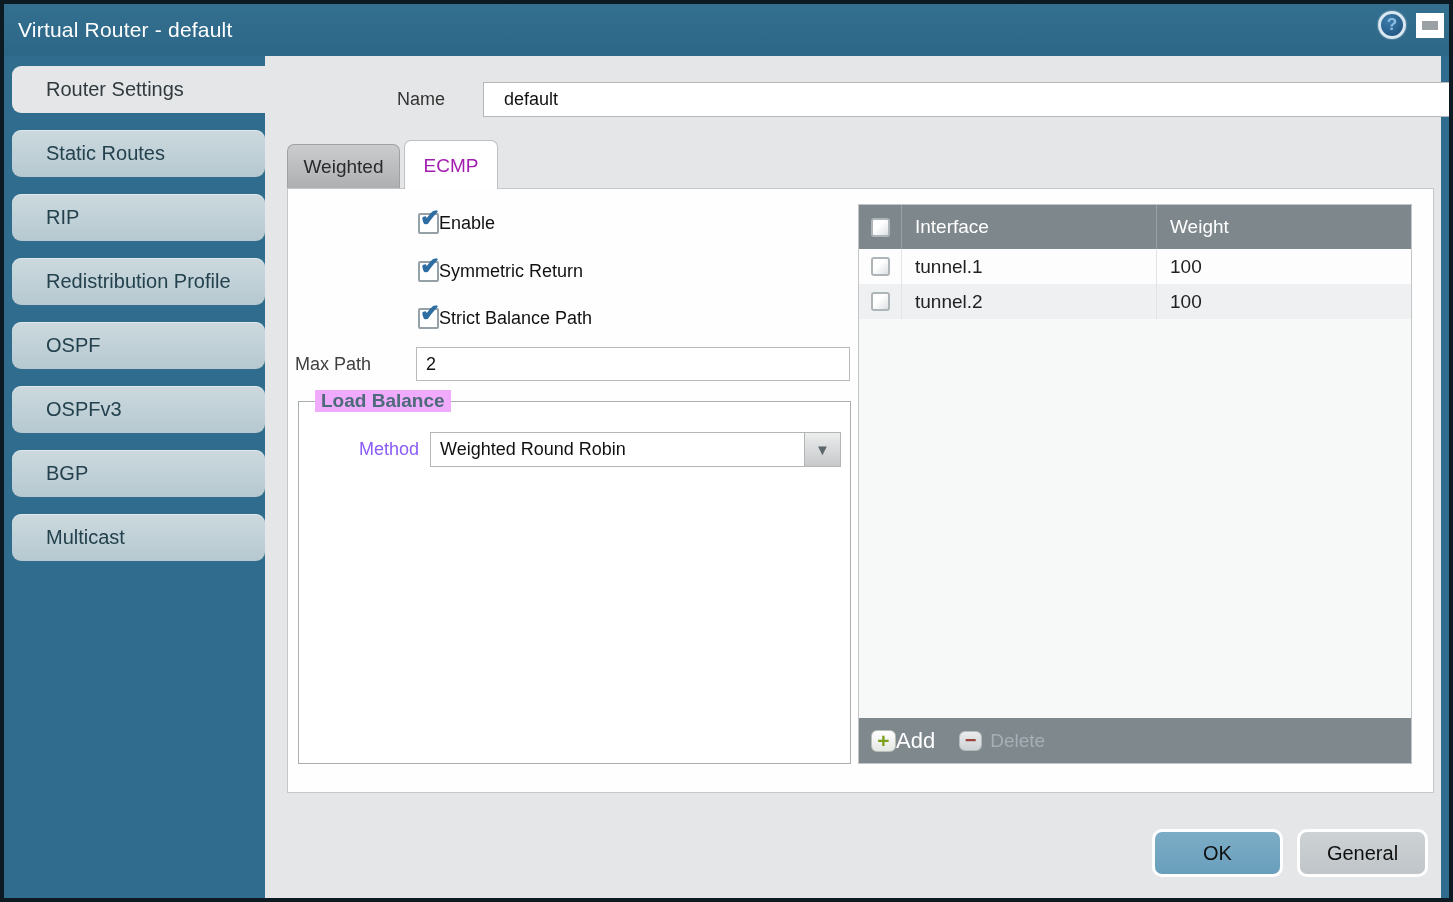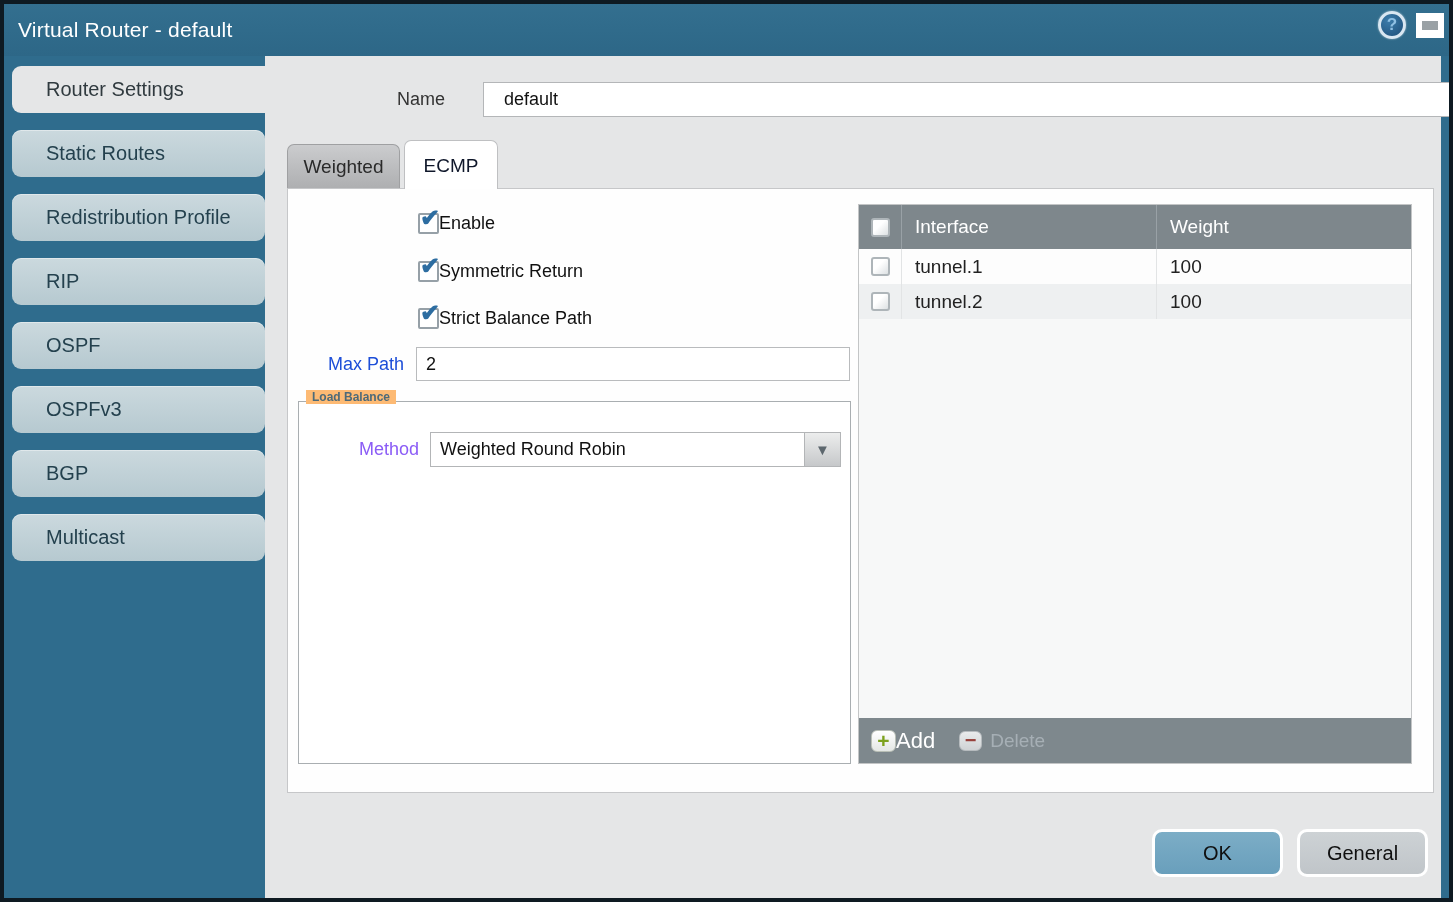--- a/index.html
+++ b/index.html
@@ -62,54 +62,54 @@
     position:absolute; border-radius:7px 7px 0 0; text-align:center;
     font-size:19px; cursor:pointer; z-index:3;
   }
   .tab.general {
     left:22px; top:88px; width:113px; height:44px; line-height:44px;
     background:linear-gradient(180deg,#cbccce,#aeafb1);
     border:1px solid #9fa0a2; border-bottom:none; color:#2a2a2a;
   }
   .tab.ecmp {
     left:139px; top:84px; width:94px; height:49px; line-height:49px;
-    background:#ffffff; border:1px solid #bfc0c2; border-bottom:none; color:#0f172a;
+    background:#ffffff; border:1px solid #bfc0c2; border-bottom:none; color:#a21caf;
   }
   .tabpanel {
     position:absolute; left:22px; top:132px; width:1147px; height:605px;
     background:#fefefe; border:1px solid #c6c7c9; z-index:2;
   }
   
   .cb-row { position:absolute; left:130px; height:28px; display:flex; align-items:center; }
   .cb-row .lbl { font-size:18px; color:#111; }
   .checkbox {
     position:relative; width:21px; height:21px; background:#fff;
     border:2px solid #96a0a7; border-radius:2px; cursor:pointer; flex:none;
   }
   .checkbox .check {
     position:absolute; left:0px; top:-9px; color:#2d6da1; font-size:24px;
     font-weight:bold; line-height:1;
   }
   .maxpath-label {
-    position:absolute; left:16px; top:158px; width:100px; height:34px;
-    line-height:34px; text-align:right; font-size:18px; color:#1d4ed8;
+    position:absolute; left:7px; top:158px; width:100px; height:34px;
+    line-height:34px; font-size:18px; color:#404040;
   }
   .maxpath-input {
     position:absolute; left:128px; top:158px; width:434px; height:34px;
     border:1px solid #b9bbbd; background:#fff; font-size:18px; padding:0 9px;
     font-family:"Liberation Sans", sans-serif; color:#111;
   }
   
   .lb-fieldset {
     position:absolute; left:10px; top:212px; width:553px; height:363px;
     border:1px solid #a9aeb1; background:#fff;
   }
   .lb-legend {
-    position:absolute; left:7px; top:-12px; background:#fdba74; padding:0 6px;
-    font-size:12px; font-weight:bold; color:#4d6a79;
+    position:absolute; left:16px; top:-12px; background:#f0abfc; padding:0 6px;
+    font-size:19px; font-weight:bold; color:#4d6a79;
   }
   .method-label {
     position:absolute; left:20px; top:30px; width:100px; height:35px;
     line-height:35px; text-align:right; font-size:18px; color:#8b5cf6;
   }
   .method-combo {
     position:absolute; left:131px; top:30px; width:411px; height:35px;
     border:1px solid #b3b5b7; background:#fff; display:flex;
   }
   .method-combo input {
@@ -182,22 +182,22 @@
     <div class="title">Virtual Router - default</div>
     <div class="help-icon">?</div>
     <div class="restore-icon">
       <div class="inner"></div>
     </div>
   </div>
 
   <div class="sidebar">
     <div class="side-item active">Router Settings</div>
     <div class="side-item">Static Routes</div>
+    <div class="side-item">RIP</div>
     <div class="side-item">Redistribution Profile</div>
-    <div class="side-item">RIP</div>
     <div class="side-item">OSPF</div>
     <div class="side-item">OSPFv3</div>
     <div class="side-item">BGP</div>
     <div class="side-item">Multicast</div>
   </div>
 
   <div class="panel">
 
     <div class="name-label">Name</div>
     <input class="name-input" type="text" value="default" style="">

